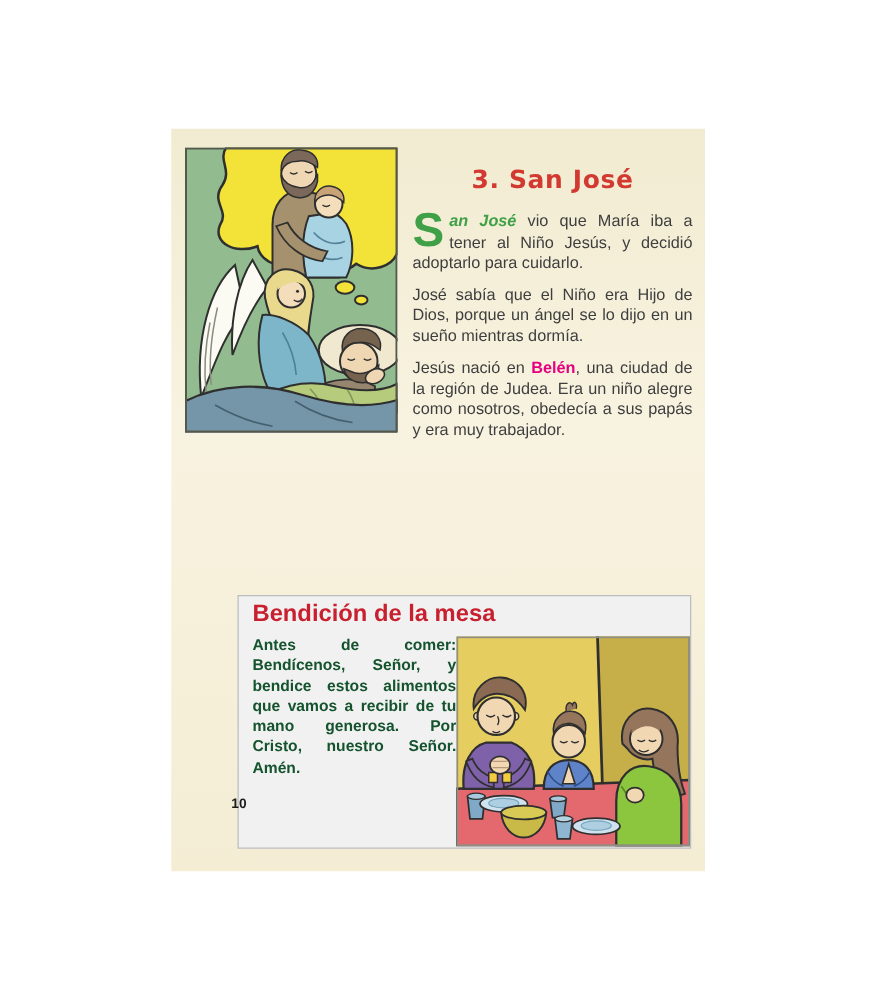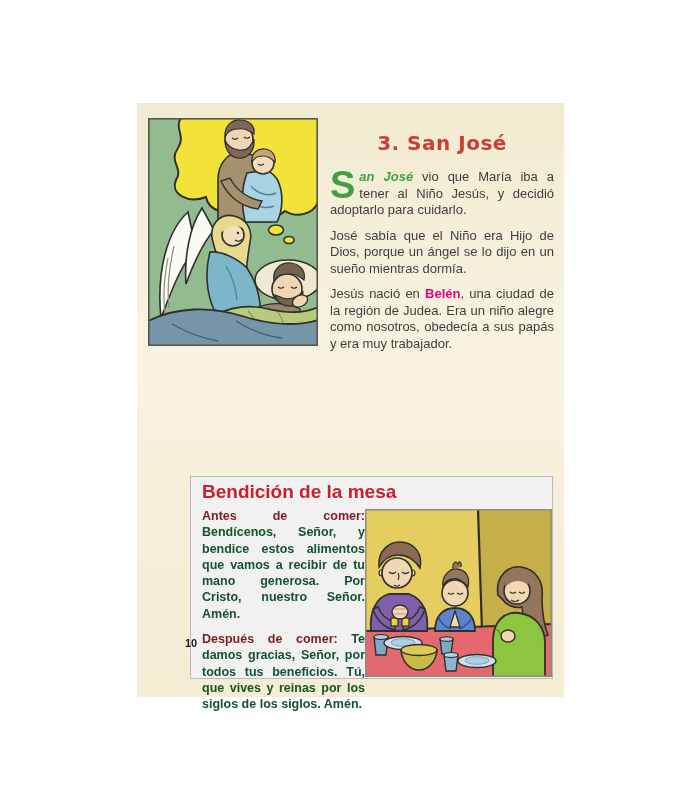--- a/index.html
+++ b/index.html
@@ -35,21 +35,21 @@
     background:#f1f1f1;border:1px solid #bcbcbc;margin-top:31px;
   }
   .blessing h2{
     color:#c8202f;font-size:19px;line-height:22px;margin:4px 0 0 11px;font-weight:bold;
   }
   .prayers{position:absolute;left:11px;top:31px;width:163px;}
   .prayer{
     font-size:12.5px;line-height:16.3px;font-weight:bold;text-align:justify;
     margin:0 0 9px 0;color:#1b96d4;
   }
-  .label{color:#7f1d1d;}
+  .label{color:#14532d;}
   .blue{color:#14532d;}
   .meal{position:absolute;left:174px;top:32px;width:187px;height:168px;}
   .pageno{
     position:absolute;left:0;right:0;top:534px;
     font-size:11px;font-weight:bold;color:#1c1c1c;margin-left:48px;
   }
 </style>
 </head>
 <body>
 
@@ -120,21 +120,20 @@
     <p class="para"><span class="dropcap">S</span><b class="green">an José</b><span> vio que María iba a tener al Niño Jesús, y decidió adoptarlo para cuidarlo.</span></p>
     <p class="para">José sabía que el Niño era Hijo de Dios, porque un ángel se lo dijo en un sueño mientras dormía.</p>
     <p class="para"><span>Jesús nació en </span><b class="magenta">Belén</b><span>, una ciudad de la región de Judea. Era un niño alegre como nosotros, obedecía a sus papás y era muy trabajador.</span></p>
   </div>
 
 
   <section class="blessing">
     <h2>Bendición de la mesa</h2>
     <div class="prayers">
       <p class="prayer"><b class="label">Antes de comer:</b> <span class="blue">Bendícenos, Señor, y bendice estos alimentos que vamos a recibir de tu mano generosa. Por Cristo, nuestro Señor. Amén.</span></p>
-      <p class="prayer"><b class="label">Después de comer:</b> <span class="blue">Te damos gracias, Señor, por todos tus beneficios. Tú, que vives y reinas por los siglos de los siglos. Amén.</span></p>
     </div>
 
     <figure class="meal">
       <svg width="187" height="168" viewBox="0 0 187 168">
         <rect width="187" height="168" fill="#e6cd5f"></rect>
         <path d="M113 0 L187 0 L187 122 L117 122 Z" fill="#c6ae49"></path>
         <line x1="113" y1="0" x2="117" y2="122" stroke="#2f2f2f" stroke-width="2.2"></line>
 
         <path d="M0 122 L187 115 L187 168 L0 168 Z" fill="#e4696f" stroke="#2f2f2f" stroke-width="2"></path>
 

